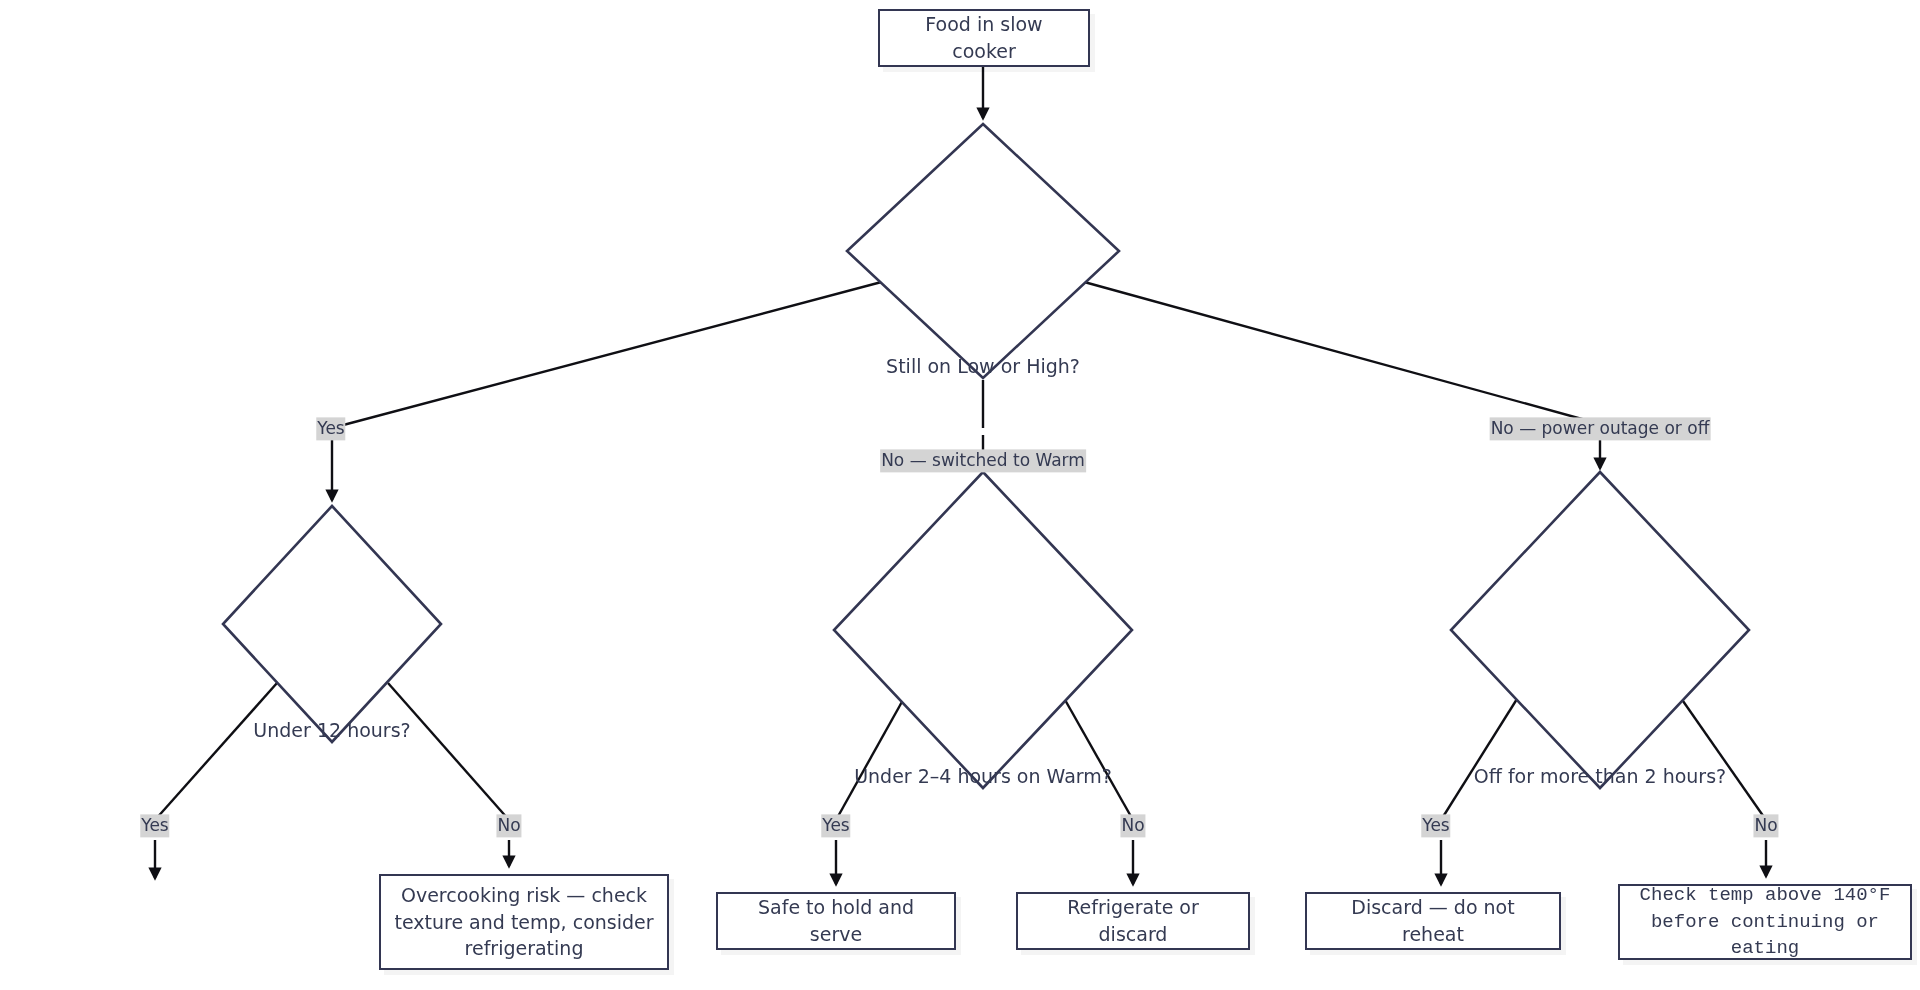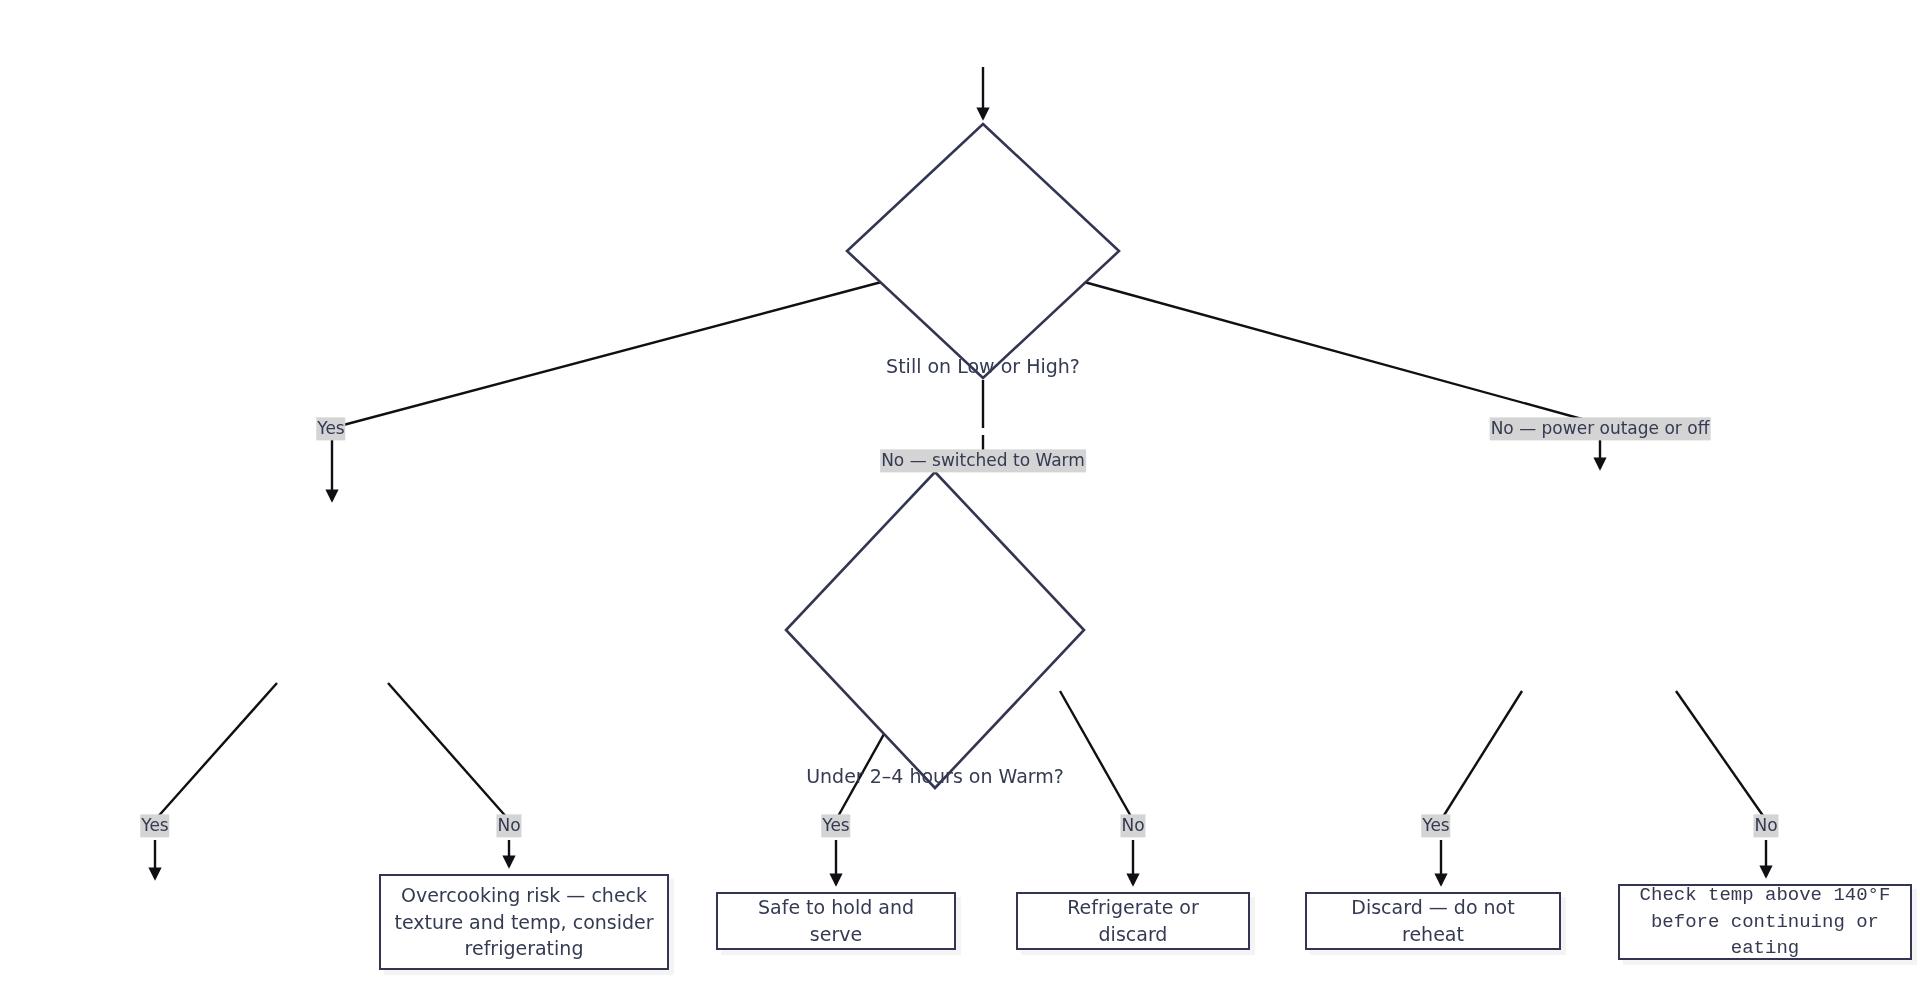--- a/index.html
+++ b/index.html
@@ -122,36 +122,51 @@
       <path d="M 1060 691 L 1133 820"></path>
       <path d="M 1133 840 L 1133 884" marker-end="url(#arrow)"></path>
 
       <path d="M 1522 691 L 1441 820"></path>
       <path d="M 1441 840 L 1441 884" marker-end="url(#arrow)"></path>
       <path d="M 1676 691 L 1766 820"></path>
       <path d="M 1766 840 L 1766 876" marker-end="url(#arrow)"></path>
     </g>
   </svg>
 
+  <div class="node box" style="left:878px; top:9px; width:212px; height:58px;">
+    <span class="label">Food in slow cooker</span>
+  </div>
 
   <div class="node diamond" style="left:845px; top:122px; width:276px; height:258px;">
     <svg class="dshape" viewBox="0 0 276 258" preserveAspectRatio="none">
       <polygon points="138,2 274,129 138,256 2,129" fill="#ffffff" stroke="#333652" stroke-width="2.6"></polygon>
     </svg>
     <span class="label">Still on Low or High?</span>
   </div>
 
-
-  <div class="node diamond" style="left:784px; top:470px; width:302px; height:320px;">
+  <div class="node diamond" style="left:221px; top:504px; width:222px; height:240px;">
+    <svg class="dshape" viewBox="0 0 222 240" preserveAspectRatio="none">
+      <polygon points="111,2 220,120 111,238 2,120" fill="#ffffff" stroke="#333652" stroke-width="2.6"></polygon>
+    </svg>
+    <span class="label">Under 12 hours?</span>
+  </div>
+
+  <div class="node diamond" style="left:832px; top:470px; width:302px; height:320px;">
     <svg class="dshape" viewBox="0 0 302 320" preserveAspectRatio="none">
       <polygon points="151,2 300,160 151,318 2,160" fill="#ffffff" stroke="#333652" stroke-width="2.6"></polygon>
     </svg>
     <span class="label">Under 2–4 hours on Warm?</span>
   </div>
 
+  <div class="node diamond" style="left:1449px; top:470px; width:302px; height:320px;">
+    <svg class="dshape" viewBox="0 0 302 320" preserveAspectRatio="none">
+      <polygon points="151,2 300,160 151,318 2,160" fill="#ffffff" stroke="#333652" stroke-width="2.6"></polygon>
+    </svg>
+    <span class="label">Off for more than 2 hours?</span>
+  </div>
 
 
   <div class="node box" style="left:379px; top:874px; width:290px; height:96px;">
     <span class="label">Overcooking risk — check
 texture and temp, consider
 refrigerating</span>
   </div>
 
   <div class="node box" style="left:716px; top:892px; width:240px; height:58px;">
     <span class="label">Safe to hold and serve</span>

